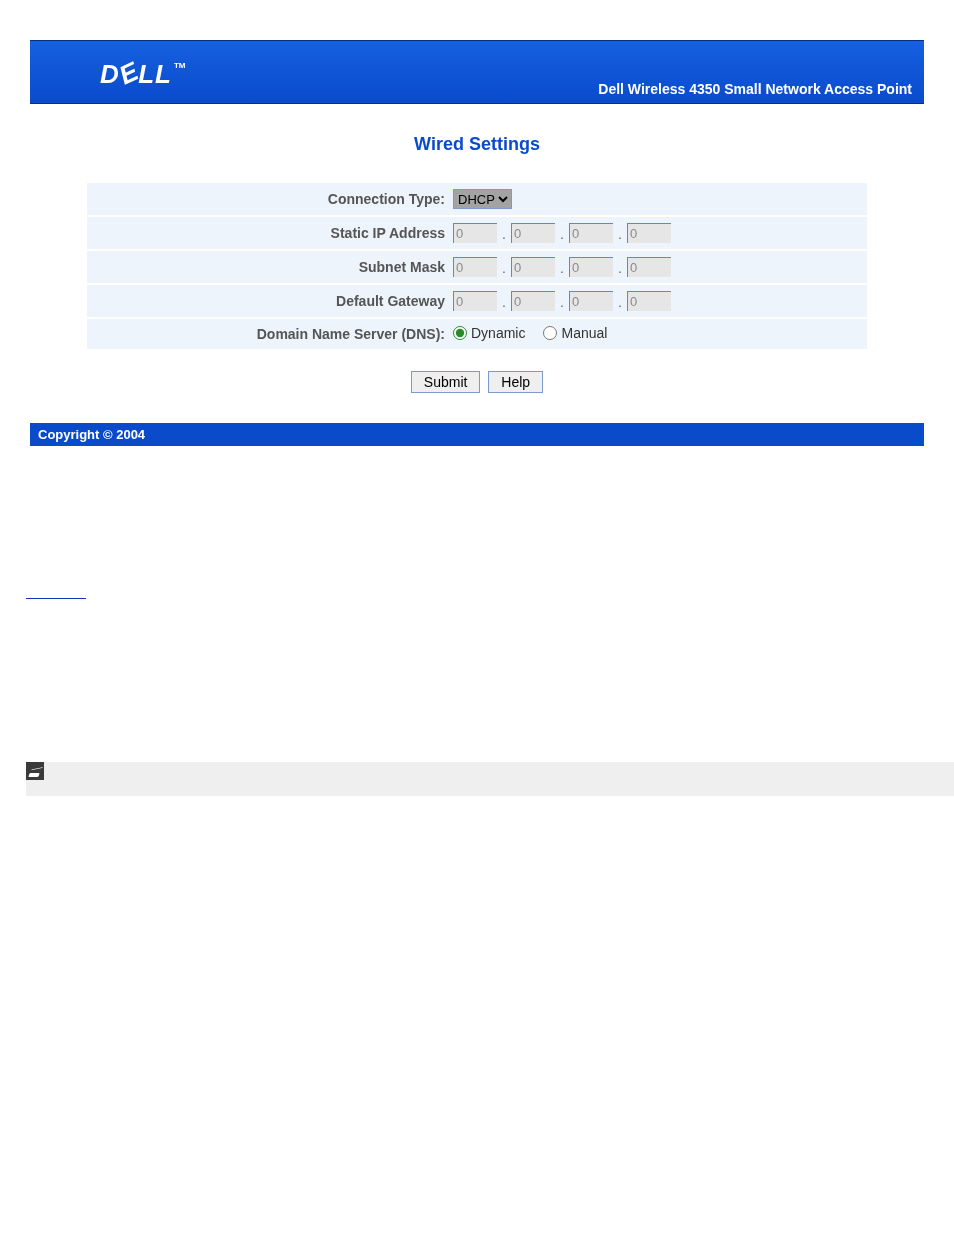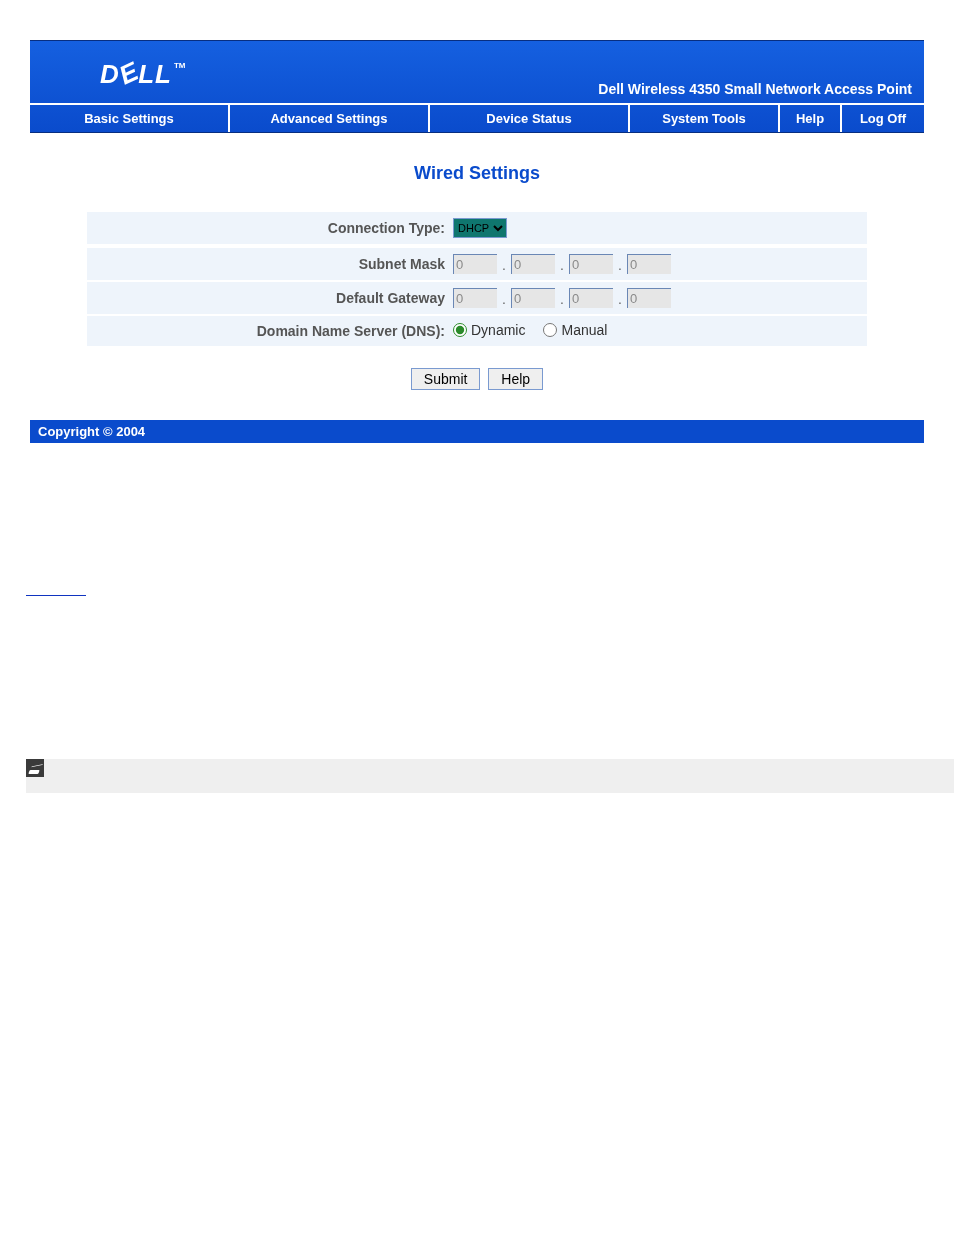--- a/index.html
+++ b/index.html
@@ -94,23 +94,23 @@
   td.lab {
     text-align: right;
     font-weight: bold;
     color: #555;
     width: 360px;
     padding-right: 2px !important;
   }
   td.val { text-align: left; }
 
   select.conn {
-    font-size: 11px;
+    font-size: 13px;
     border: 1px solid #7a9ad0;
-    background: #0f766e;
+    background: #a3a3a3;
     height: 20px;
   }
   select.conn option { }
 
   .ip-group { display: inline-flex; align-items: flex-end; gap: 0; }
   .oct {
     width: 44px;
     height: 20px;
     font-size: 13px;
     color: #888;
@@ -190,47 +190,53 @@
 
 <div class="wrap">
 
   <div class="header">
     <div class="header-top">
       <div class="logo">
         D<span class="e">E</span>LL<sup>TM</sup>
       </div>
       <div class="tagline">Dell Wireless 4350 Small Network Access Point</div>
     </div>
-    <div class="nav">
-      <div class="nav-item nav-basic">Basic Settings</div>
-      <div class="nav-item nav-adv">Advanced Settings</div>
-      <div class="nav-item nav-dev">Device Status</div>
-      <div class="nav-item nav-sys">System Tools</div>
-      <div class="nav-item nav-help">Help</div>
-      <div class="nav-item nav-logoff">Log Off</div>
-    </div>
   </div>
 
   <div class="content">
     <div class="page-title">Wired Settings</div>
 
     <table class="form">
       <tbody>
           <tr class="row">
         <td class="lab">Connection Type:</td>
         <td class="val">
           <select class="conn">
             <option>DHCP</option>
           </select>
         </td>
       </tr>
       <tr class="rowgap">
             <td colspan="2"></td>
           </tr>
 
+      <tr class="row">
+        <td class="lab">Static IP Address</td>
+        <td class="val">
+          <span class="ip-group">
+            <input class="oct" disabled="" value="0" style="">
+            <span class="dot">.</span>
+            <input class="oct" disabled="" value="0" style="">
+            <span class="dot">.</span>
+            <input class="oct" disabled="" value="0" style="">
+            <span class="dot">.</span>
+            <input class="oct" disabled="" value="0" style="">
+          </span>
+        </td>
+      </tr>
       <tr class="rowgap">
             <td colspan="2"></td>
           </tr>
 
       <tr class="row">
         <td class="lab">Subnet Mask</td>
         <td class="val">
           <span class="ip-group">
             <input class="oct" disabled="" value="0" style="">
             <span class="dot">.</span>

